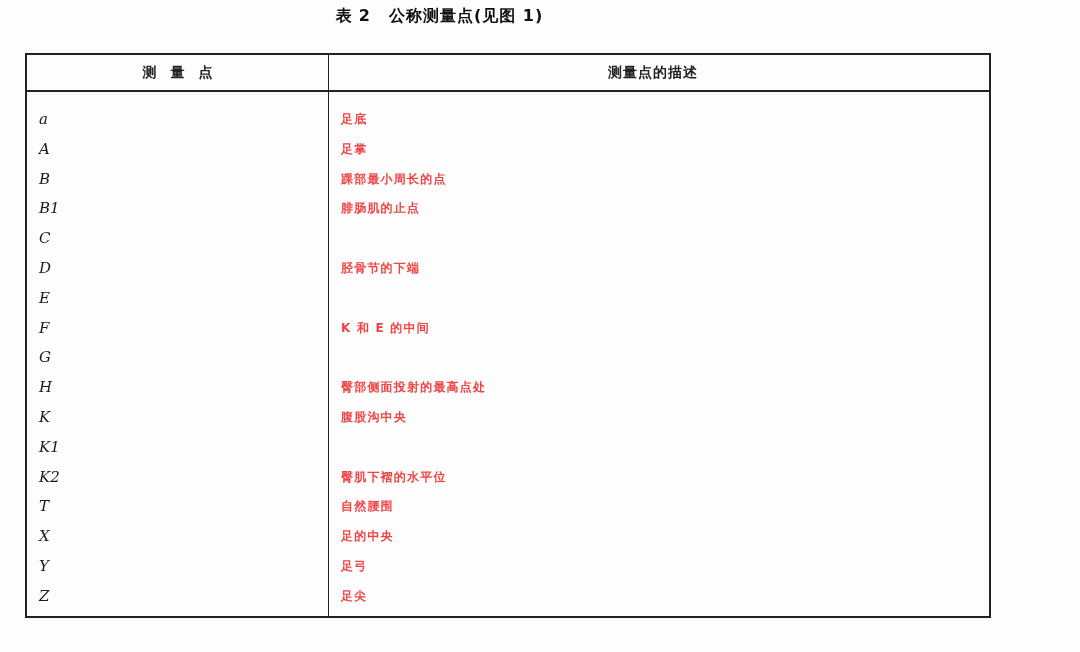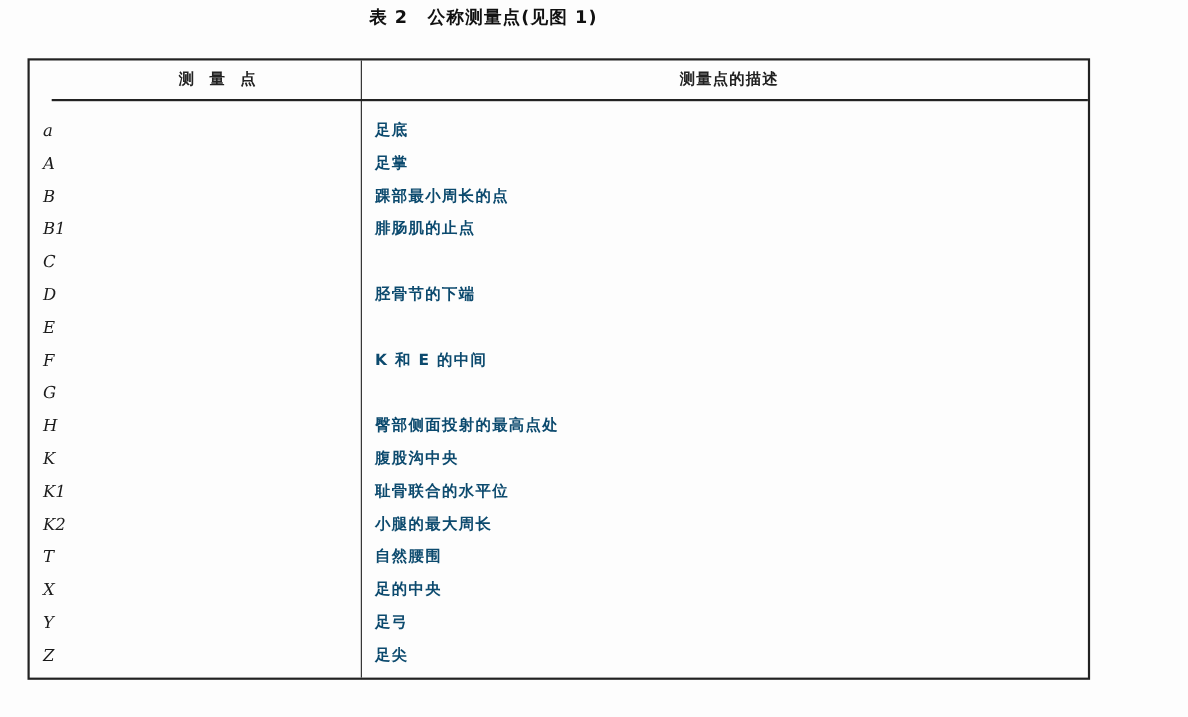--- a/index.html
+++ b/index.html
@@ -44,21 +44,20 @@
       border-left: 1.5px solid #222;
     }
     .header {
       position: absolute;
       left: 0;
       top: 0;
       right: 0;
       height: 37px;
       border-bottom: 2px solid #222;
       box-sizing: border-box;
-      margin-left: 20px;
     }
     .header .h1, .header .h2 {
       position: absolute;
       top: 0;
       height: 35px;
       line-height: 35px;
       font-size: 14px;
       font-weight: bold;
       text-align: center;
       color: #222;
@@ -82,25 +81,25 @@
       font-family: "DejaVu Serif", "Liberation Serif", serif;
       font-style: italic;
       font-size: 15px;
       line-height: 28px;
       color: #1a1a1a;
     }
     .row .desc {
       position: absolute;
       left: 314px;
       top: 0;
-      font-size: 14px;
+      font-size: 12px;
       font-weight: bold;
       line-height: 28px;
       letter-spacing: 1.2px;
-      color: #0c4a6e;
+      color: #ef4444;
     }
   </style>
 </head>
 <body>
 
 <div class="title">
   <span>表</span><span class="num">2</span><span>公称测量点(见图 1)</span>
 </div>
 
 <div class="table">
@@ -147,25 +146,24 @@
     <div class="row">
         <span class="code">H</span>
         <span class="desc">臀部侧面投射的最高点处</span>
       </div>
     <div class="row">
         <span class="code">K</span>
         <span class="desc">腹股沟中央</span>
       </div>
     <div class="row">
         <span class="code">K1</span>
-        <span class="desc">耻骨联合的水平位</span>
       </div>
     <div class="row">
         <span class="code">K2</span>
-        <span class="desc">小腿的最大周长</span>
+        <span class="desc">臀肌下褶的水平位</span>
       </div>
     <div class="row">
         <span class="code">T</span>
         <span class="desc">自然腰围</span>
       </div>
     <div class="row">
         <span class="code">X</span>
         <span class="desc">足的中央</span>
       </div>
     <div class="row">

